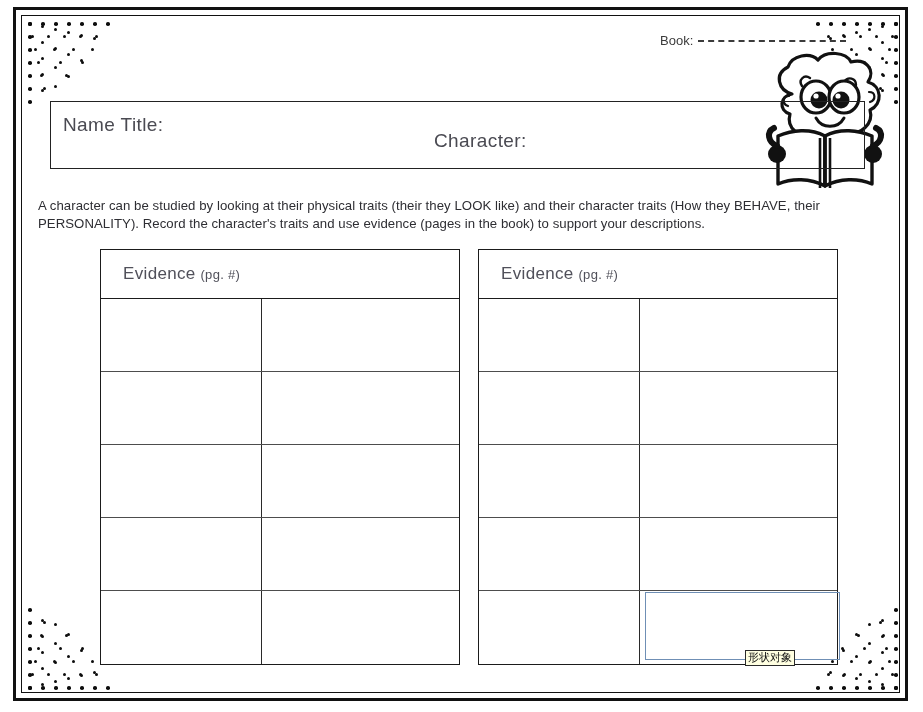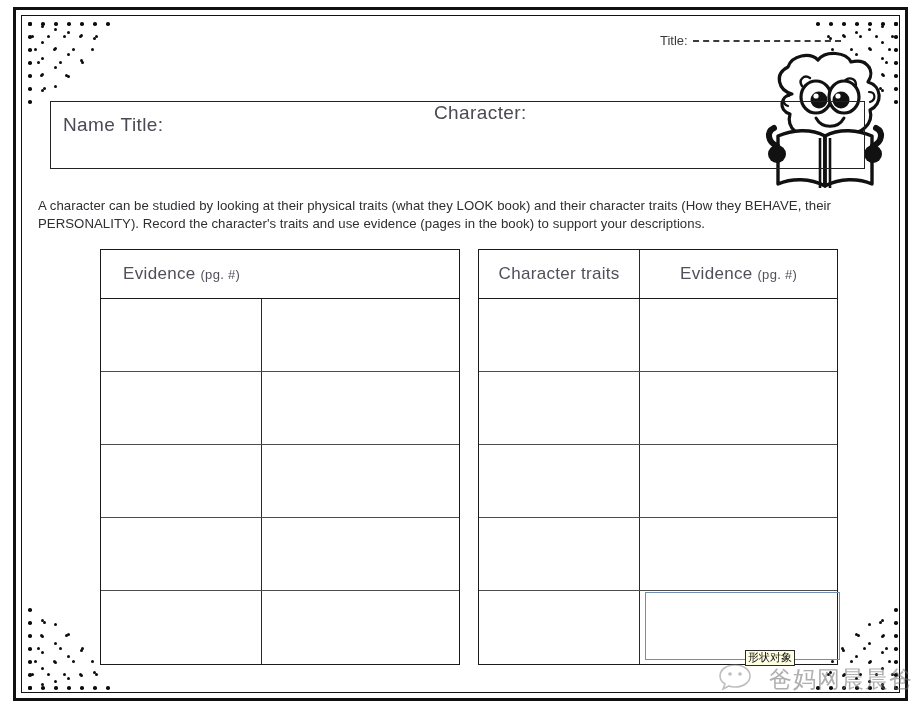--- a/index.html
+++ b/index.html
@@ -88,21 +88,21 @@
     background: transparent;
   }
   .tb-label {
     position: absolute;
     font-size: 19px;
     color: #4a4a52;
     font-family: "Liberation Sans", sans-serif;
     letter-spacing: .4px;
   }
   .tb-book { left: 12px; top: 12px; }
-  .tb-char { left: 383px; top: 0; }
+  .tb-char { left: 383px; top: 28px; }
 
   
   .instructions {
     position: absolute;
     left: 38px; top: 197px;
     width: 818px;
     font-size: 13.2px;
     line-height: 18px;
     color: #2e2e33;
     font-family: "Liberation Sans", sans-serif;
@@ -377,21 +377,21 @@
       <div class="dot" style="left: 882px; top: 634px; width: 3px; height: 3px;"></div>
       <div class="dot" style="left: 842px; top: 674px; width: 3px; height: 3px;"></div>
       <div class="dot" style="left: 857px; top: 634px; width: 3px; height: 3px;"></div>
       <div class="dot" style="left: 842px; top: 649px; width: 3px; height: 3px;"></div>
       <div class="dot" style="left: 879px; top: 621px; width: 3px; height: 3px;"></div>
       <div class="dot" style="left: 829px; top: 671px; width: 3px; height: 3px;"></div>
     </div>
 
 
   <div class="name-row">
-    <span>Title:</span>
+    <span>Book:</span>
     <span class="name-rule"></span>
   </div>
 
   <div class="mascot">
     <svg viewBox="0 0 145 140" width="145" height="140" xmlns="http://www.w3.org/2000/svg">
       <g fill="#ffffff" stroke="#111111" stroke-width="3.2" stroke-linejoin="round" stroke-linecap="round">
 
         <path d="M40 44 C26 40 22 24 36 17 C40 5 58 2 66 10 C74 0 94 2 99 12
                  C114 8 124 20 116 32 C130 36 131 54 118 60 C122 74 108 86 95 82
                  C88 94 70 94 62 84 C48 90 34 78 38 64 C26 60 28 46 40 44 Z"></path>
@@ -424,21 +424,21 @@
       <path d="M25 96 C16 92 14 82 22 78" fill="none" stroke="#111" stroke-width="6" stroke-linecap="round"></path>
       <path d="M121 96 C130 92 132 82 124 78" fill="none" stroke="#111" stroke-width="6" stroke-linecap="round"></path>
     </svg>
   </div>
 
   <div class="title-box">
     <span class="tb-label tb-book">Name Title:</span>
     <span class="tb-label tb-char">Character:</span>
   </div>
 
-  <div class="instructions">A character can be studied by looking at their physical traits (what they LOOK book) and their character traits (How they BEHAVE, their PERSONALITY).  Record the character's traits and use evidence (pages in the book) to support your descriptions.</div>
+  <div class="instructions">A character can be studied by looking at their physical traits (their they LOOK like) and their character traits (How they BEHAVE, their PERSONALITY).  Record the character's traits and use evidence (pages in the book) to support your descriptions.</div>
 
   <div class="tbl tbl-left" id="tbl-left">
       <div class="trow head">
         <div class="tcell">
           <span class="thead-text">Evidence <span class="sub">(pg. #)</span></span>
         </div>
       </div>
       <div class="trow">
         <div class="tcell"></div>
         <div class="tcell"></div>
@@ -457,23 +457,20 @@
       </div>
       <div class="trow">
         <div class="tcell"></div>
         <div class="tcell"></div>
       </div>
     </div>
 
   <div class="tbl tbl-right" id="tbl-right">
       <div class="trow head">
         <div class="tcell">
-          <span class="thead-text">Character traits</span>
-        </div>
-        <div class="tcell">
           <span class="thead-text">Evidence <span class="sub">(pg. #)</span></span>
         </div>
       </div>
       <div class="trow">
         <div class="tcell"></div>
         <div class="tcell"></div>
       </div>
       <div class="trow">
         <div class="tcell"></div>
         <div class="tcell"></div>
@@ -488,25 +485,14 @@
       </div>
       <div class="trow">
         <div class="tcell"></div>
         <div class="tcell"></div>
       </div>
     </div>
 
   <div class="selection-box"></div>
   <div class="tooltip">形状对象</div>
 
-  <div class="watermark">
-    <span>
-      <svg viewBox="0 0 46 30" width="46" height="30" xmlns="http://www.w3.org/2000/svg">
-        <path d="M17 3 C8 3 2 8 2 14 C2 17 4 20 7 22 L5 27 L11 24 C13 25 15 25 17 25
-                 C26 25 32 20 32 14 C32 8 26 3 17 3 Z" fill="none" stroke="#8a8a8a" stroke-width="1.6"></path>
-        <circle cx="12" cy="12" r="1.8" fill="#8a8a8a"></circle>
-        <circle cx="22" cy="12" r="1.8" fill="#8a8a8a"></circle>
-      </svg>
-    </span>
-    <span class="wm-text">爸妈网晨晨爸</span>
-  </div>
 
 </div>
 
 </body></html>

